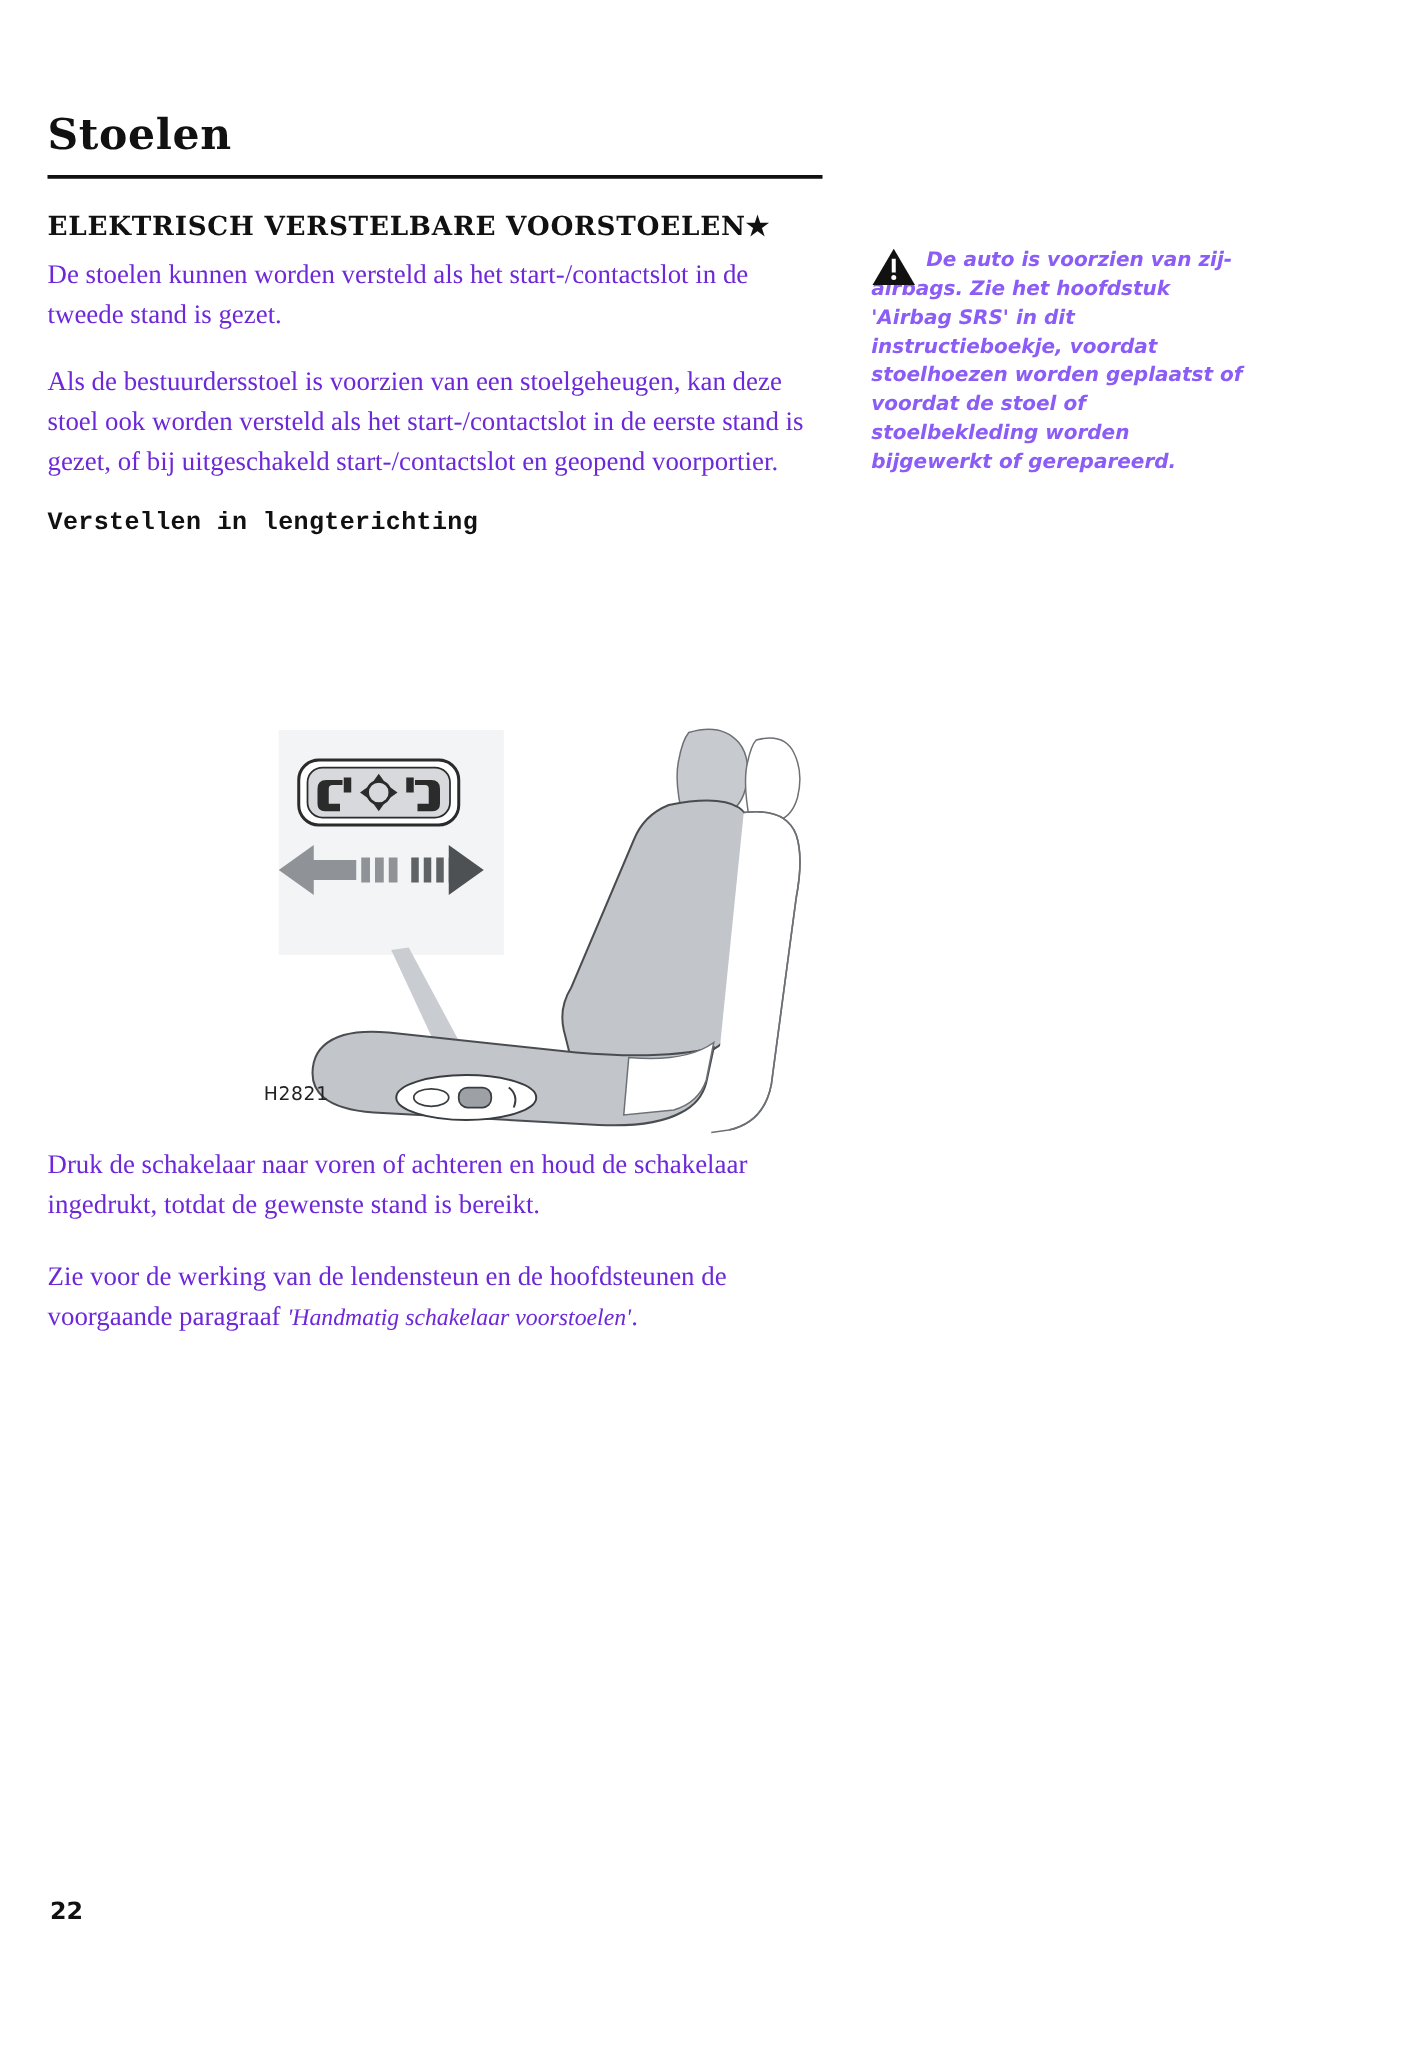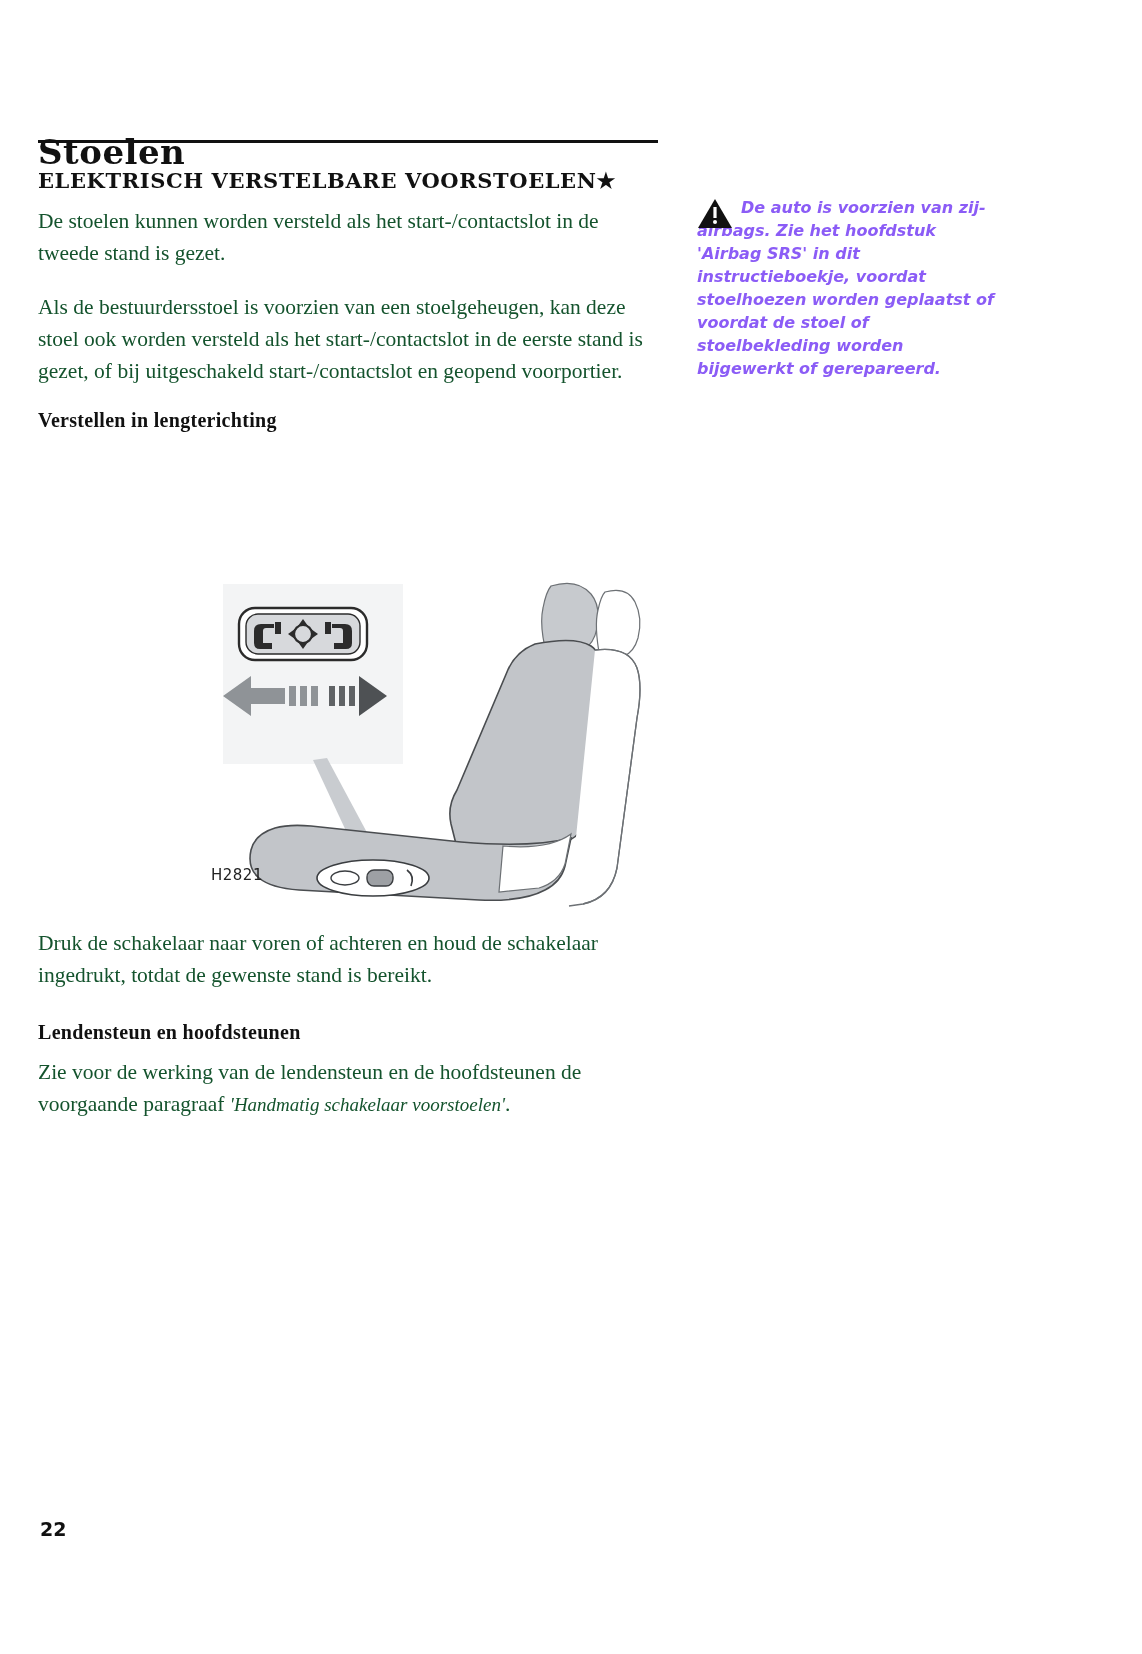--- a/index.html
+++ b/index.html
@@ -20,21 +20,20 @@
   
   .chapter-title {
     position: absolute;
     left: 38px;
     top: 88px;
     font-family: "DejaVu Serif", serif;
     font-weight: bold;
     font-size: 34px;
     letter-spacing: 0.5px;
     color: #111;
-    margin-top: 44px;
   }
   .title-rule {
     position: absolute;
     left: 38px;
     top: 140px;
     width: 620px;
     height: 3px;
     background: #111;
   }
 
@@ -47,33 +46,33 @@
   }
   .h1 {
     font-family: "DejaVu Serif", serif;
     font-size: 21px;
     font-weight: bold;
     letter-spacing: 0.6px;
     margin: 0 0 10px 0;
     color: #111;
   }
   .h2 {
-    font-family: Liberation Serif, serif;
+    font-family: Liberation Mono, monospace;
     font-size: 20px;
     font-weight: bold;
     letter-spacing: 0.3px;
-    margin: 16px 0 8px 0;
+    margin: 0 0 8px 0;
     color: #111;
   }
   p.body {
     font-family: "Liberation Serif", serif;
     font-size: 21.5px;
     line-height: 32px;
-    margin: 12px 0 22px 0;
-    color: #14532d;
+    margin: 0 0 22px 0;
+    color: #6d28d9;
   }
   p.tight { margin-bottom: 0; }
   .ital { font-style: italic; font-size: 19px; }
 
   
   .warn {
     position: absolute;
     width: 300px;
   }
   .warn .warn-body {
@@ -215,21 +214,20 @@
       <path d="M204 292 q8 6 4 16" fill="none" stroke="#3a3d40" stroke-width="1.6"></path>
     </svg>
     <div class="fig-label">H2821</div>
   </div>
 
   <div id="after-figure">
     <p class="body">Druk de schakelaar naar voren of achteren en houd de schakelaar ingedrukt, totdat de gewenste stand is bereikt.</p>
   </div>
 
   <div id="section-lumbar">
-    <h2 class="h2">Lendensteun en hoofdsteunen</h2>
     <p class="body tight"><span>Zie voor de werking van de lendensteun en de hoofdsteunen de voorgaande paragraaf </span><span class="ital">'Handmatig schakelaar voorstoelen'</span><span>.</span></p>
   </div>
 
   <div class="warn" id="warning-airbag">
     <span class="warn-tri">
       <svg width="36" height="31" viewBox="0 0 36 31" xmlns="http://www.w3.org/2000/svg">
         <path d="M18 1 L35 30 L1 30 Z" fill="#111111"></path>
         <rect x="16.4" y="9" width="3.2" height="11" fill="#ffffff"></rect>
         <circle cx="18" cy="24" r="2" fill="#ffffff"></circle>
       </svg>

